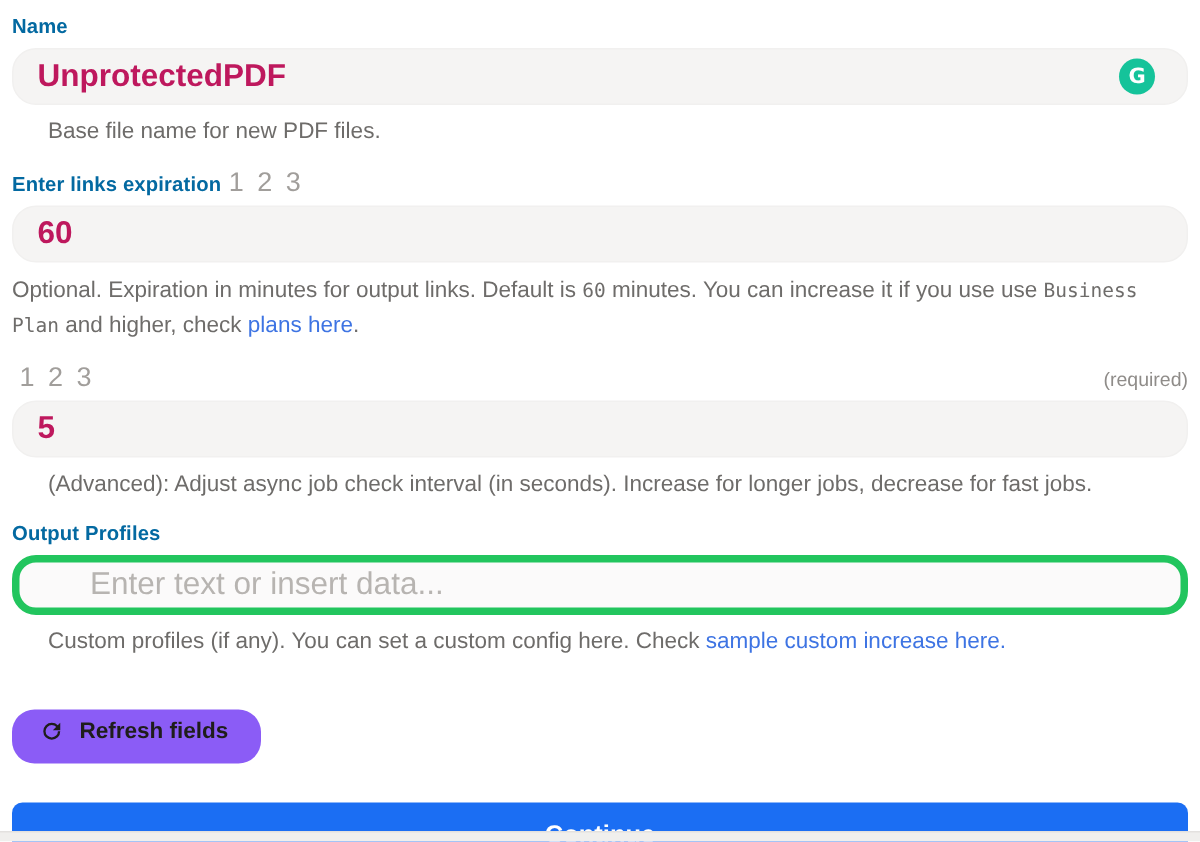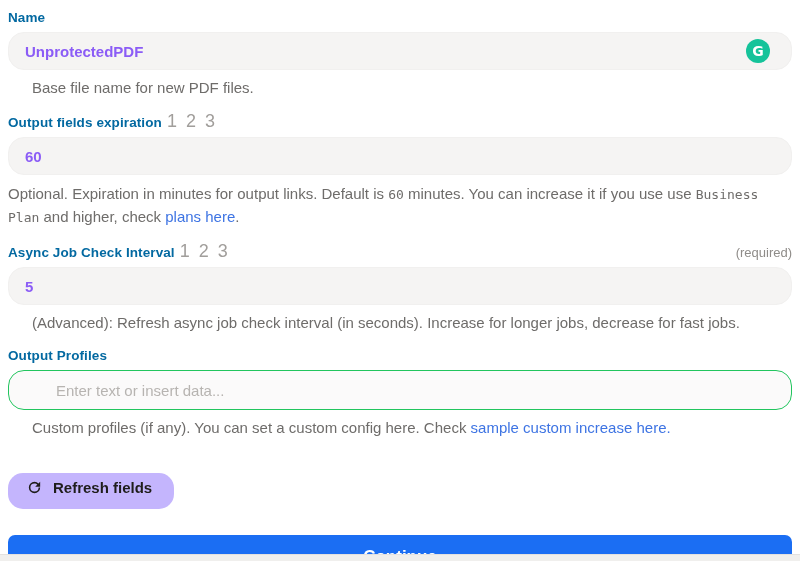--- a/index.html
+++ b/index.html
@@ -39,28 +39,28 @@
 
   .input-wrap { position: relative; }
   .text-input {
     width: 100%;
     height: 38px;
     background: #f5f4f3;
     border: 1px solid #f1f0ef;
     border-radius: 16px;
     padding: 0 42px 0 16px;
     font-family: "Liberation Sans", "DejaVu Sans", sans-serif;
-    font-size: 15px;
+    font-size: 21px;
     font-weight: 600;
-    color: #8b5cf6;
+    color: #be185d;
     outline: none;
   }
   .text-input.light {
     background: #fbfafa;
-    border: 1px solid #22c55e;
+    border: 5px solid #22c55e;
     height: 40px;
     padding-left: 47px;
   }
   .text-input::placeholder {
     color: #b7b4b1;
     font-weight: 400;
     opacity: 1;
   }
 
   .grammarly-badge {
@@ -102,21 +102,21 @@
   .f3 { margin-bottom: 14px; }
   .f3 .help, .f1 .help, .f4 .help { line-height: 20px; margin-left: 24px; }
 
   .refresh-btn {
     margin-top: 20px;
     display: inline-flex;
     align-items: center;
     gap: 10px;
     height: 36px;
     padding: 0 22px 8px 18px;
-    background: #c4b5fd;
+    background: #8b5cf6;
     border: none;
     border-radius: 15px;
     font-family: "Liberation Sans", "DejaVu Sans", sans-serif;
     font-size: 15px;
     font-weight: 700;
     color: #1f1d1b;
     cursor: pointer;
   }
   .refresh-btn svg { display: block; }
 
@@ -156,40 +156,39 @@
     <div class="input-wrap">
       <input class="text-input" type="text" value="UnprotectedPDF" style="">
       <span class="grammarly-badge">G</span>
     </div>
     <p class="help">Base file name for new PDF files.</p>
   </section>
 
   
   <section class="field f2">
     <div class="label-row">
-      <span class="label">Output fields expiration</span>
+      <span class="label">Enter links expiration</span>
       <span class="footnotes">1 2 3</span>
     </div>
     <div class="input-wrap">
       <input class="text-input" type="text" value="60" style="">
     </div>
     <p class="help"><span>Optional. Expiration in minutes for output links. Default is </span><span class="mono">60</span><span> minutes. You can increase it if you use use </span><span class="mono">Business Plan</span><span> and higher, check </span><a class="link">plans here</a><span>.</span></p>
   </section>
 
   
   <section class="field f3">
     <div class="label-row">
-      <span class="label">Async Job Check Interval</span>
       <span class="footnotes">1 2 3</span>
       <span class="required-note">(required)</span>
     </div>
     <div class="input-wrap">
       <input class="text-input" type="text" value="5" style="">
     </div>
-    <p class="help">(Advanced): Refresh async job check interval (in seconds). Increase for longer jobs, decrease for fast jobs.</p>
+    <p class="help">(Advanced): Adjust async job check interval (in seconds). Increase for longer jobs, decrease for fast jobs.</p>
   </section>
 
   
   <section class="field f4">
     <div class="label-row">
       <span class="label">Output Profiles</span>
     </div>
     <div class="input-wrap">
       <input class="text-input light" type="text" placeholder="Enter text or insert data..." style="">
     </div>

